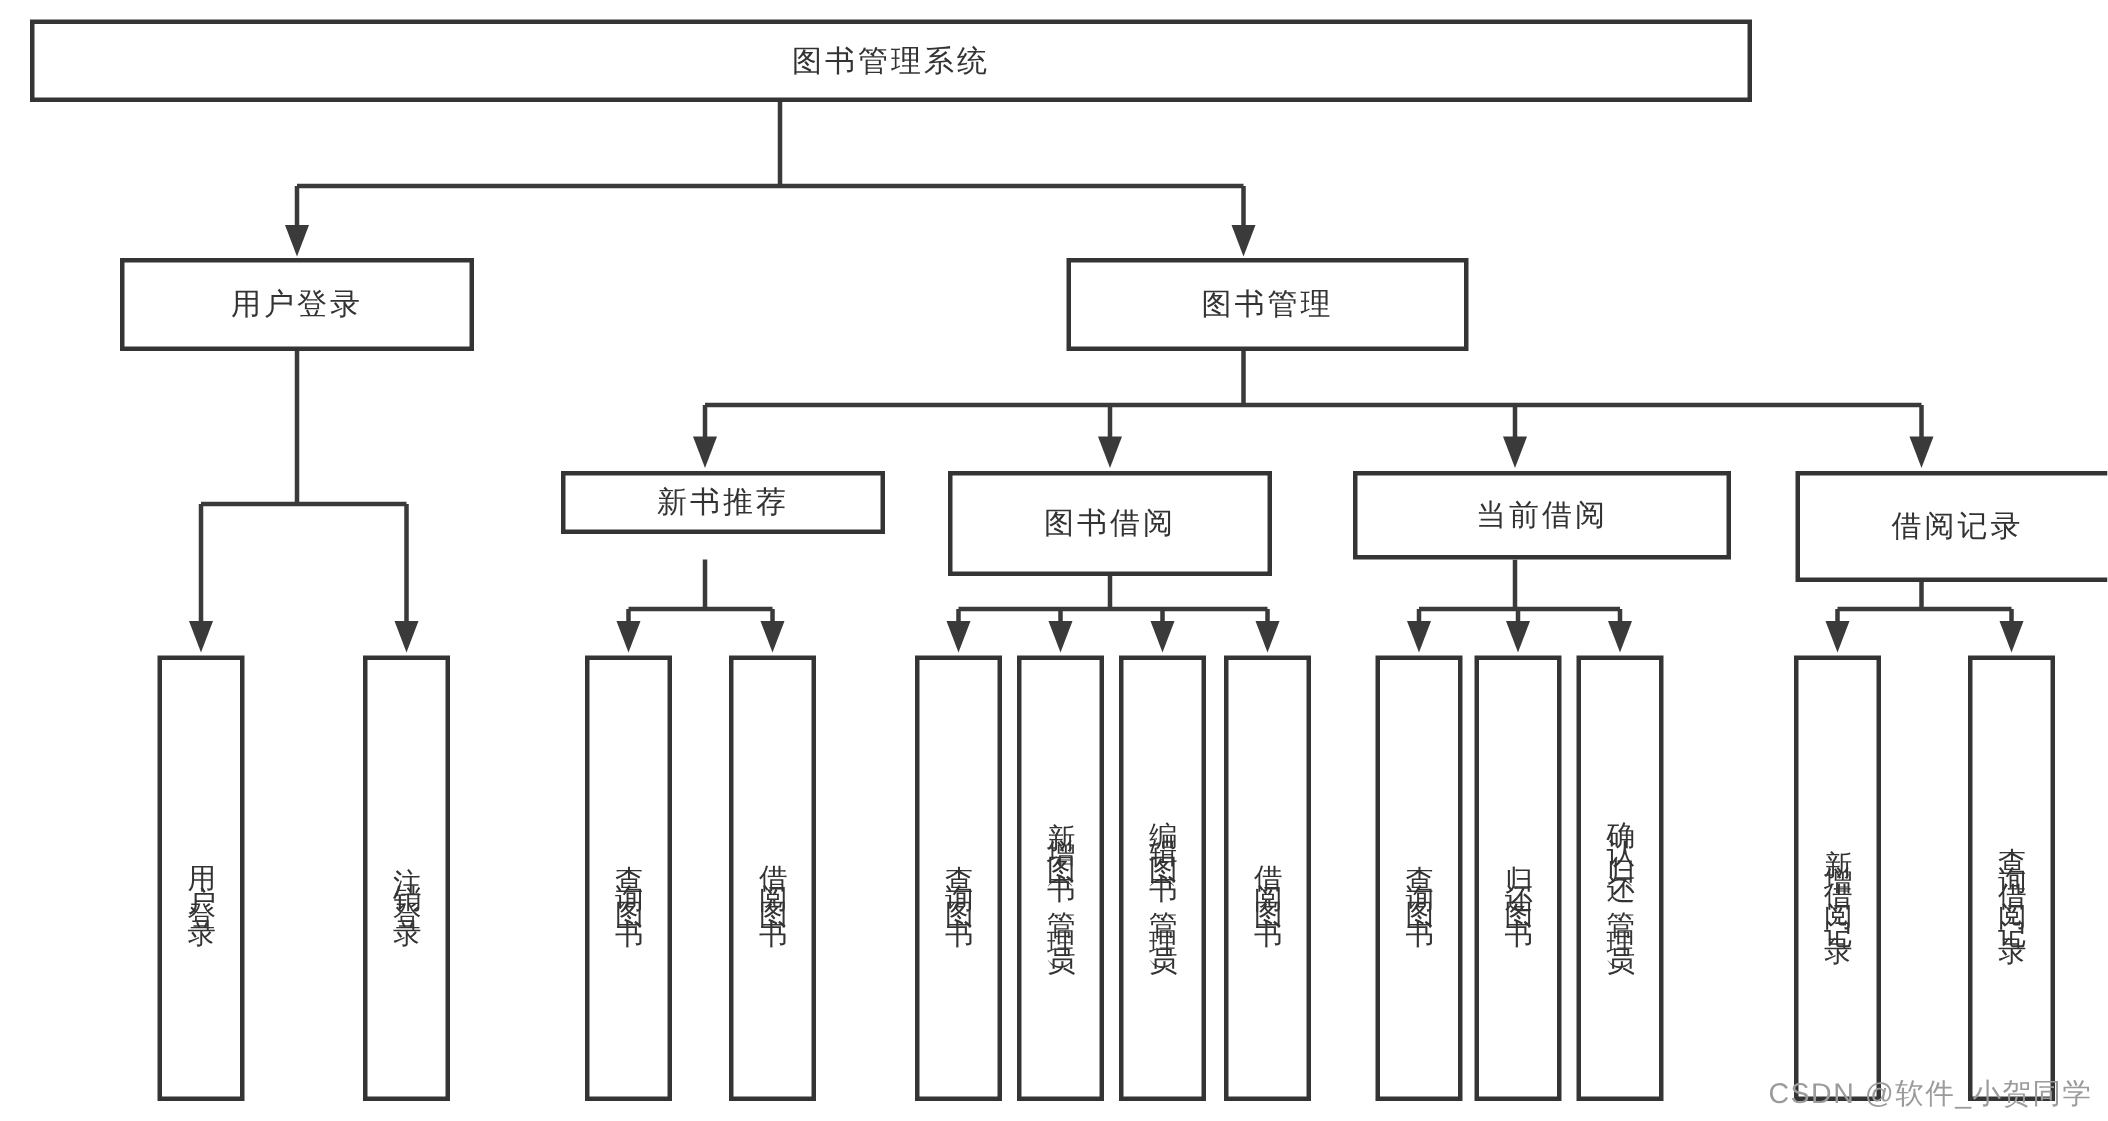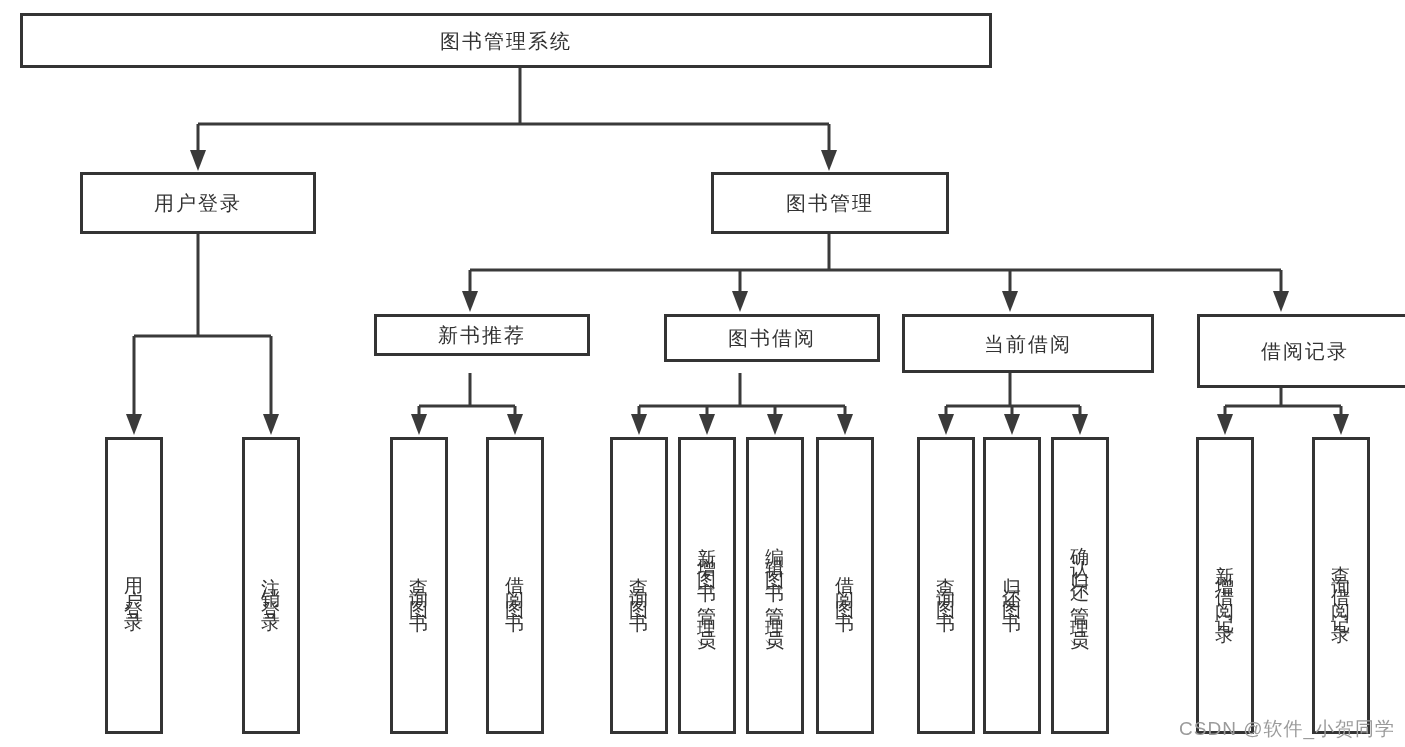--- a/index.html
+++ b/index.html
@@ -75,35 +75,35 @@
       <polygon class="arrowhead" points="775,435 767,414 783,414"></polygon>
       <polygon class="arrowhead" points="845,435 837,414 853,414"></polygon>
       <polygon class="arrowhead" points="946,435 938,414 954,414"></polygon>
       <polygon class="arrowhead" points="1012,435 1004,414 1020,414"></polygon>
       <polygon class="arrowhead" points="1080,435 1072,414 1088,414"></polygon>
       <polygon class="arrowhead" points="1225,435 1217,414 1233,414"></polygon>
       <polygon class="arrowhead" points="1341,435 1333,414 1349,414"></polygon>
     </g>
   </svg>
 
-  <div class="box" style="left:20px;top:13px;width:972px;height:55px">
+  <div class="box" style="left:20px;top:13px;width:1148px;height:55px">
     <span class="hlabel">图书管理系统</span>
   </div>
 
   <div class="box" style="left:80px;top:172px;width:236px;height:62px">
     <span class="hlabel">用户登录</span>
   </div>
-  <div class="box" style="left:711px;top:172px;width:238px;height:62px">
+  <div class="box" style="left:711px;top:172px;width:268px;height:62px">
     <span class="hlabel">图书管理</span>
   </div>
 
   <div class="box" style="left:374px;top:314px;width:216px;height:42px">
     <span class="hlabel">新书推荐</span>
   </div>
-  <div class="box" style="left:664px;top:314px;width:216px;height:48px">
+  <div class="box" style="left:632px;top:314px;width:216px;height:70px">
     <span class="hlabel">图书借阅</span>
   </div>
   <div class="box" style="left:902px;top:314px;width:252px;height:59px">
     <span class="hlabel">当前借阅</span>
   </div>
   <div class="box" style="left:1197px;top:314px;width:216px;height:74px">
     <span class="hlabel">借阅记录</span>
   </div>
 
   <div class="box leaf" style="left:105px">

